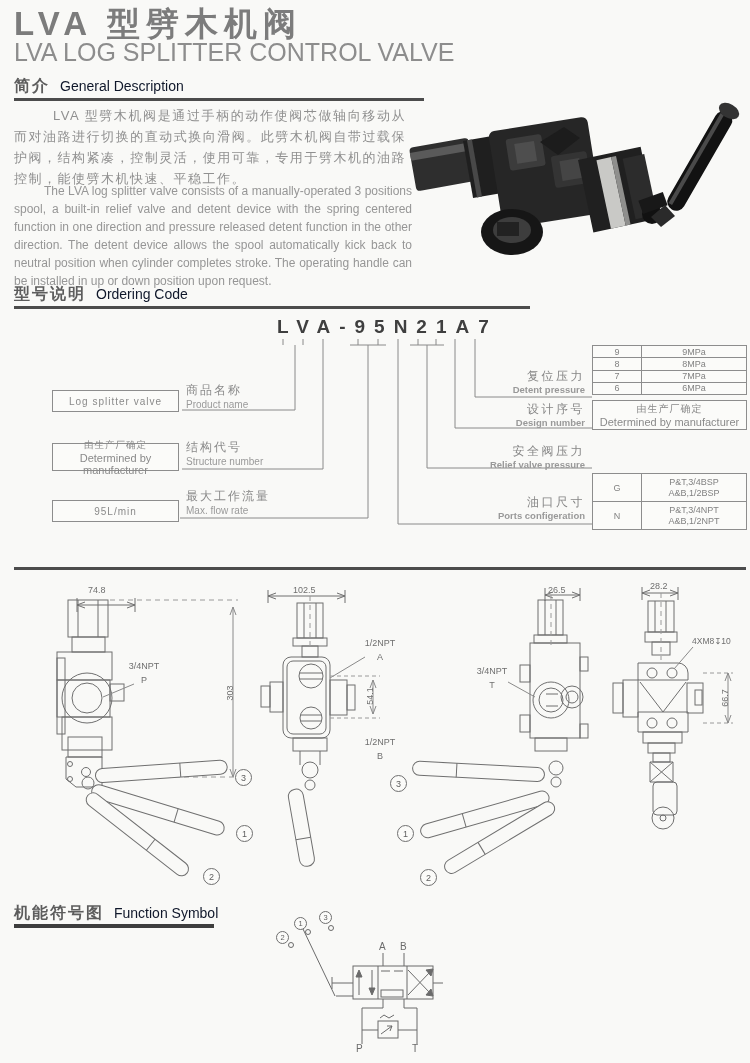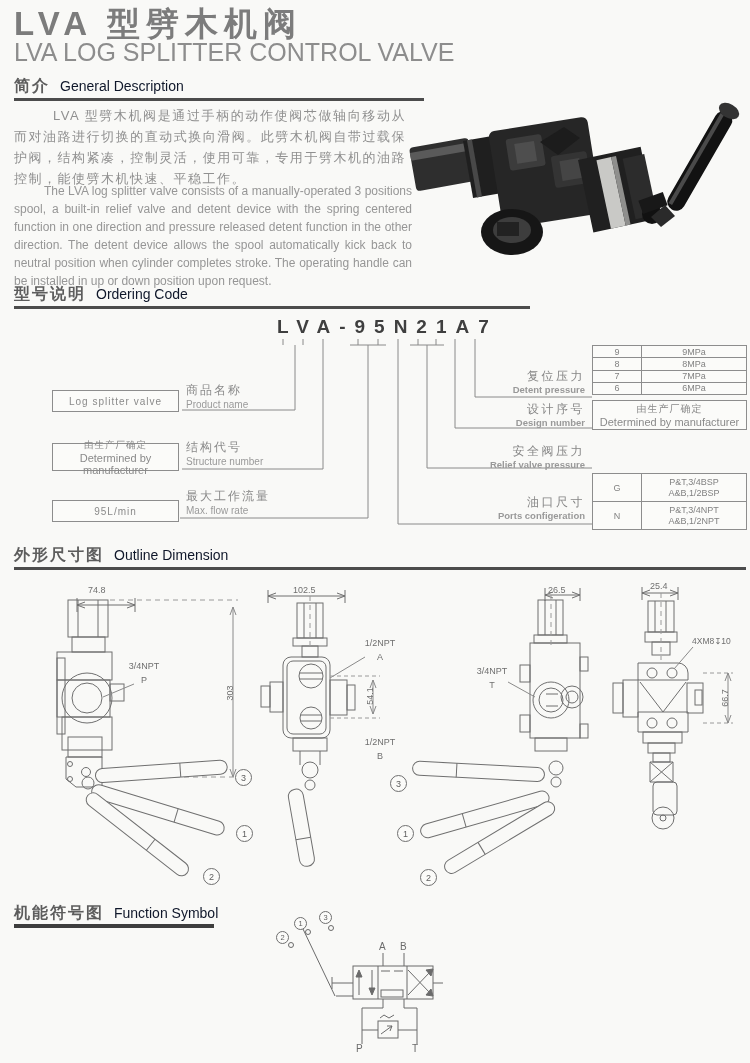--- a/index.html
+++ b/index.html
@@ -362,24 +362,20 @@
     </div>
     <div class="trow">
       <div class="tc1">N</div>
       <div class="tc2 two">
         <span>P&amp;T,3/4NPT</span>
         <span>A&amp;B,1/2NPT</span>
       </div>
     </div>
   </div>
 
-  <div class="abs sec-head" style="left:14px;top:545px;">
-    <span class="zh">外形尺寸图</span>
-    <span class="en">Outline Dimension</span>
-  </div>
   <div class="rule" style="left:14px;top:567px;width:732px;height:3px;"></div>
 
   <div class="dim" style="left:88px;top:585px;">74.8</div>
   <div class="pnote" style="left:124px;top:660px;width:40px;">
     <span style="display:block;">3/4NPT</span>
     <span style="display:block;">P</span>
   </div>
   <div class="dim vdim" style="left:222px;top:688px;">303</div>
   <div class="pos-circle" style="left:235px;top:769px;">3</div>
   <div class="pos-circle" style="left:236px;top:825px;">1</div>
@@ -398,21 +394,21 @@
 
   <div class="dim" style="left:548px;top:585px;">26.5</div>
   <div class="pnote" style="left:472px;top:665px;width:40px;">
     <span style="display:block;">3/4NPT</span>
     <span style="display:block;">T</span>
   </div>
   <div class="pos-circle" style="left:390px;top:775px;">3</div>
   <div class="pos-circle" style="left:397px;top:825px;">1</div>
   <div class="pos-circle" style="left:420px;top:869px;">2</div>
 
-  <div class="dim" style="left:650px;top:581px;">25.4</div>
+  <div class="dim" style="left:650px;top:581px;">28.2</div>
   <div class="dim" style="left:692px;top:636px;font-size:8.5px;">4XM8↧10</div>
   <div class="dim vdim" style="left:716px;top:693px;">66.7</div>
 
   <div class="abs sec-head" style="left:14px;top:903px;">
     <span class="zh">机能符号图</span>
     <span class="en">Function Symbol</span>
   </div>
   <div class="rule" style="left:14px;top:924px;width:200px;height:4px;background:#3e3e3e;"></div>
 
   <div class="pos-circle pos-sm" style="left:276px;top:931px;">2</div>

